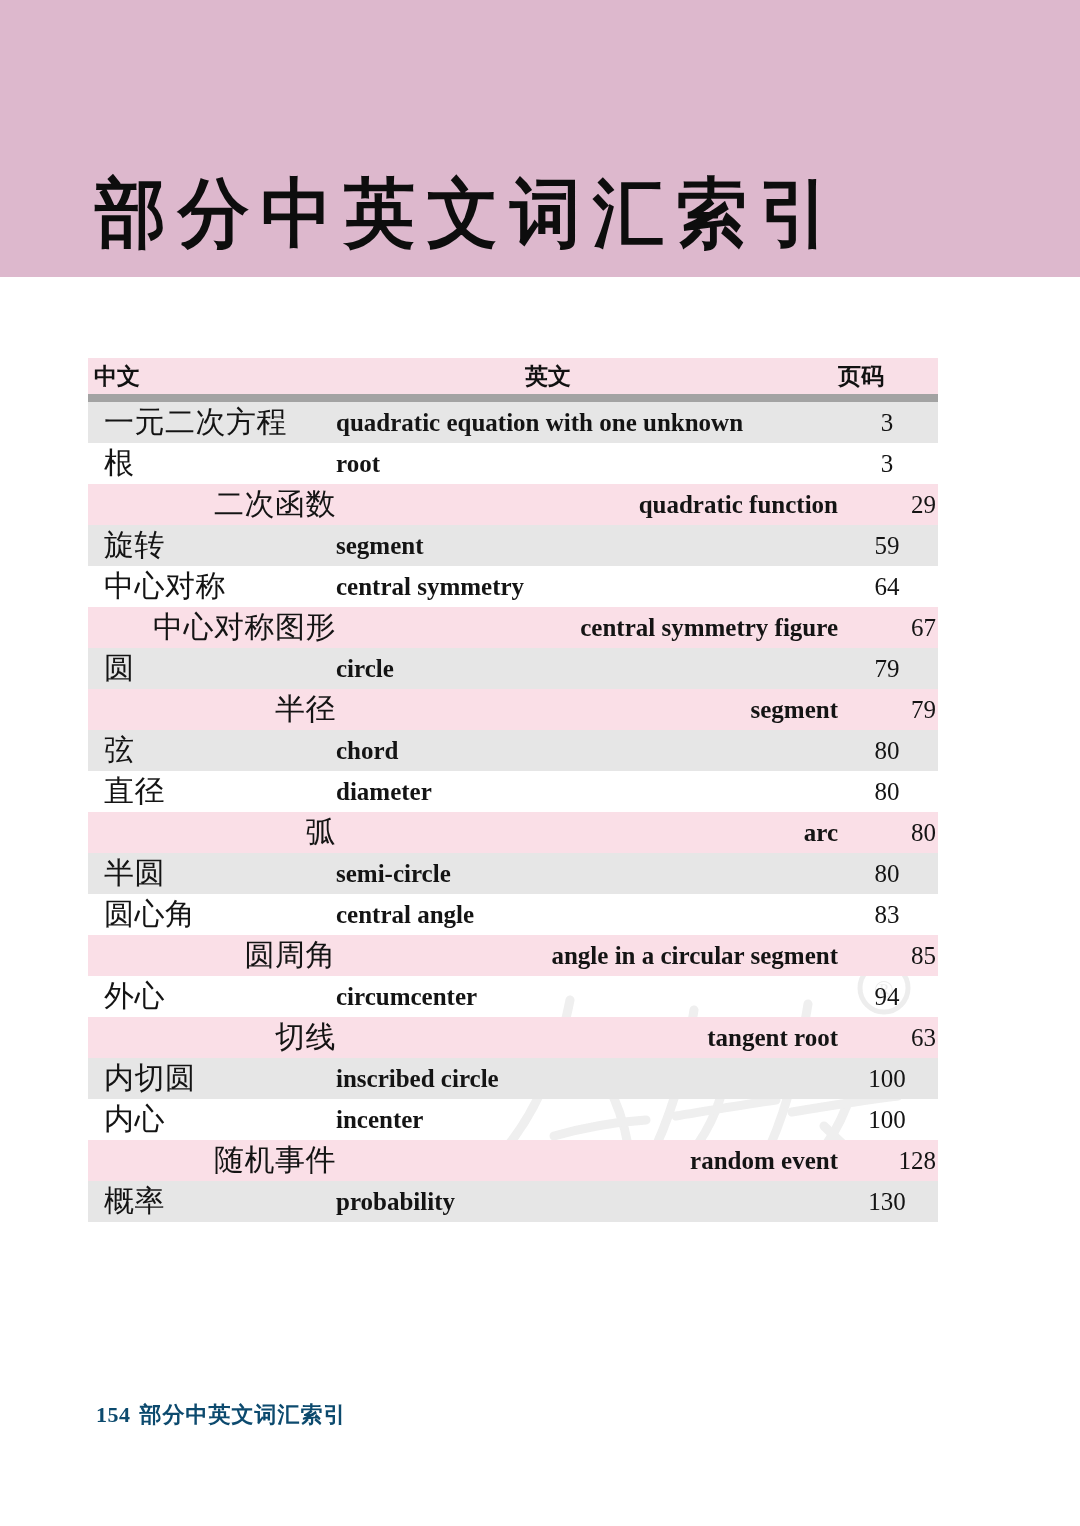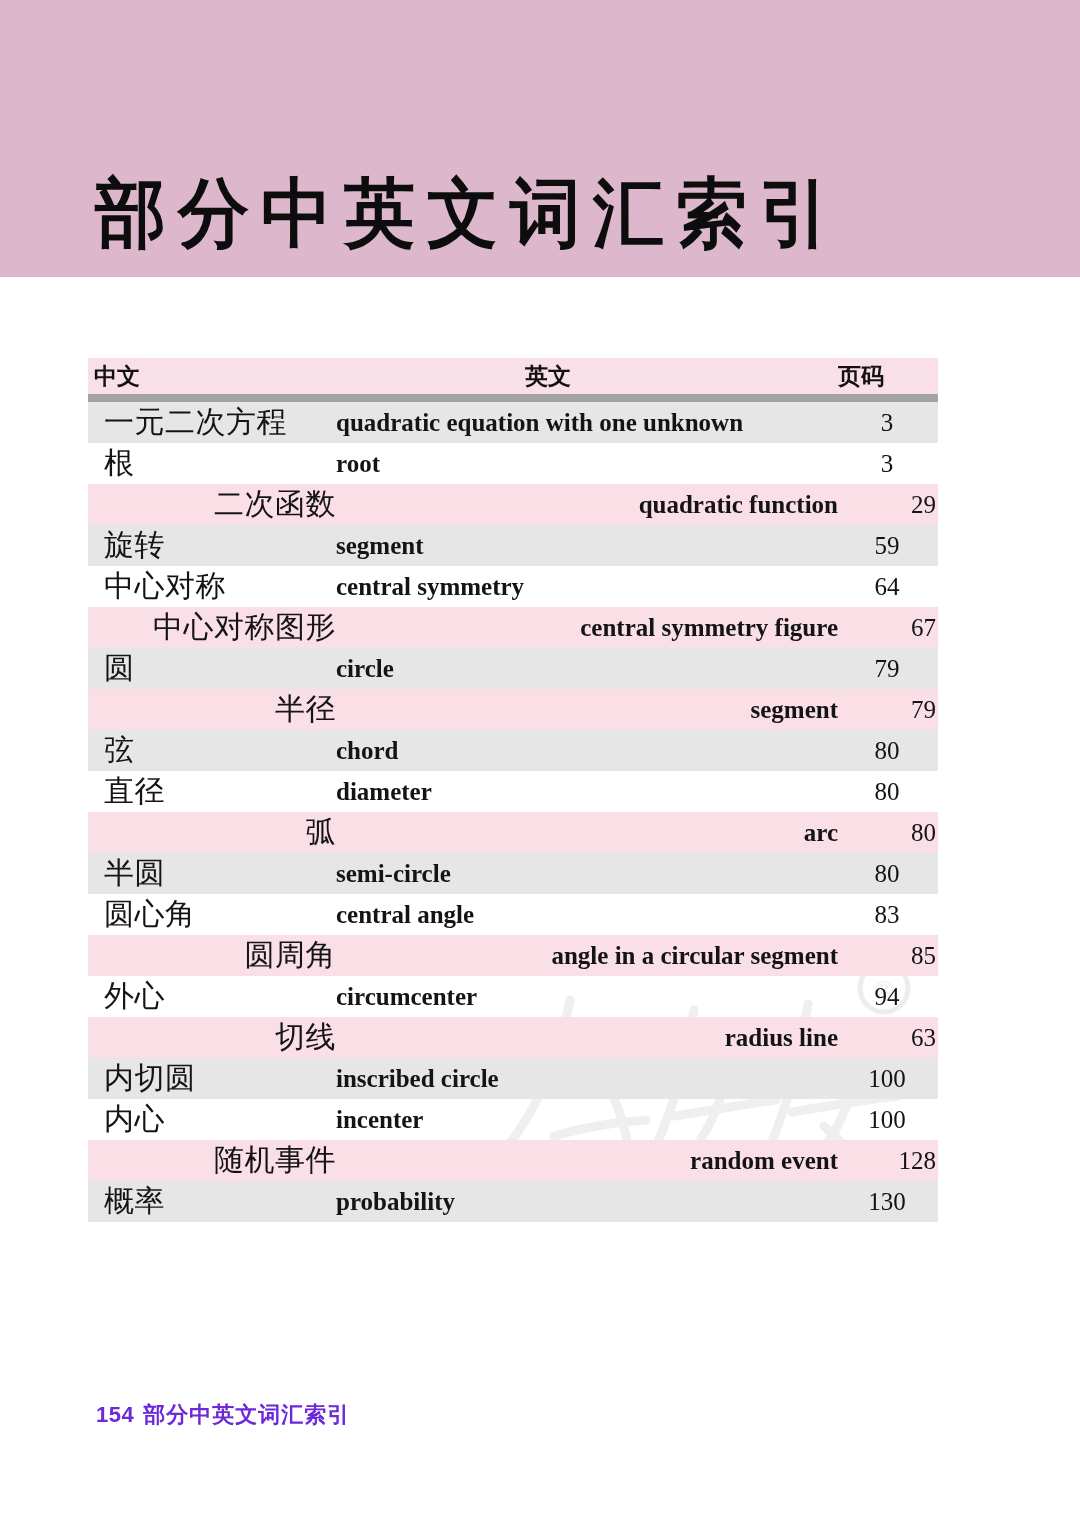--- a/index.html
+++ b/index.html
@@ -122,23 +122,23 @@
   
   tbody tr.band-gray  td { background: #e6e6e6; }
   tbody tr.band-white td { background: transparent; }
   tbody tr.band-pink  td { background: #fadfe7; text-align: right; }
 
   
   .footer {
     position: absolute;
     left: 96px;
     top: 1400px;
-    font-family: Liberation Sans, sans-serif;
+    font-family: Liberation Serif, serif;
     font-size: 22px;
-    color: #6d28d9;
+    color: #0c4a6e;
     white-space: nowrap;
   }
   .footer .folio {
     font-weight: 700;
     margin-right: 9px;
     letter-spacing: 0.5px;
   }
   .footer .runhead {
     font-weight: 700;
     letter-spacing: 1px;
@@ -260,21 +260,21 @@
             <td class="en">angle in a circular segment</td>
             <td class="pg">85</td>
           </tr>
           <tr class="band-white">
             <td class="zh">外心</td>
             <td class="en">circumcenter</td>
             <td class="pg">94</td>
           </tr>
           <tr class="band-pink">
             <td class="zh">切线</td>
-            <td class="en">radius line</td>
+            <td class="en">tangent root</td>
             <td class="pg">63</td>
           </tr>
           <tr class="band-gray">
             <td class="zh">内切圆</td>
             <td class="en">inscribed circle</td>
             <td class="pg">100</td>
           </tr>
           <tr class="band-white">
             <td class="zh">内心</td>
             <td class="en">incenter</td>

